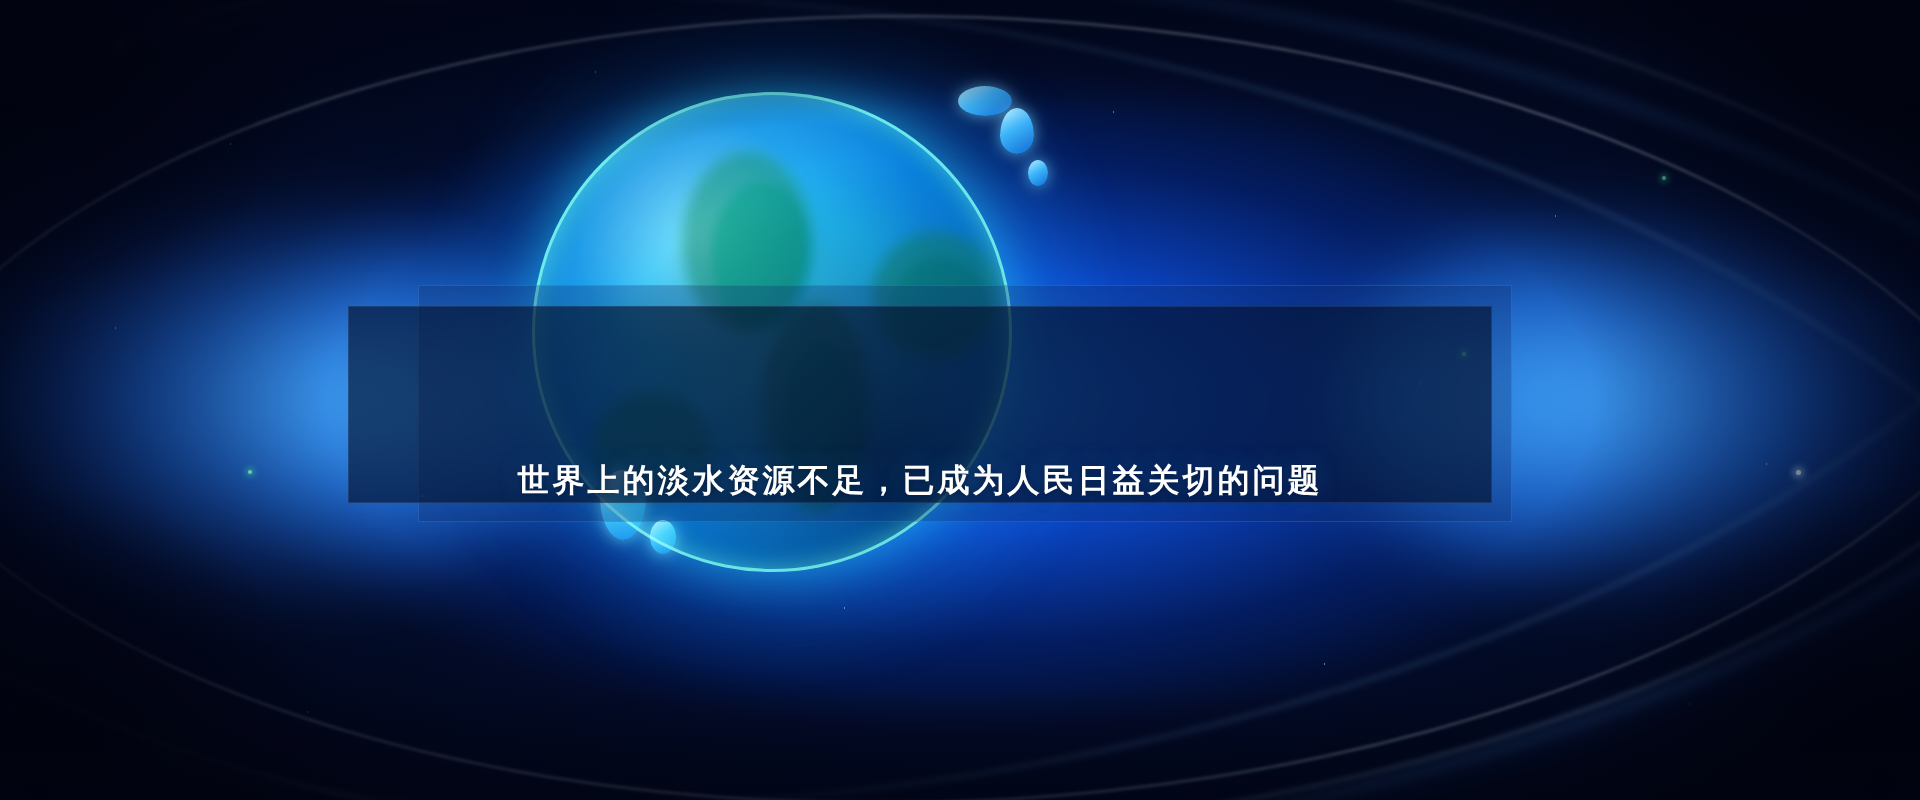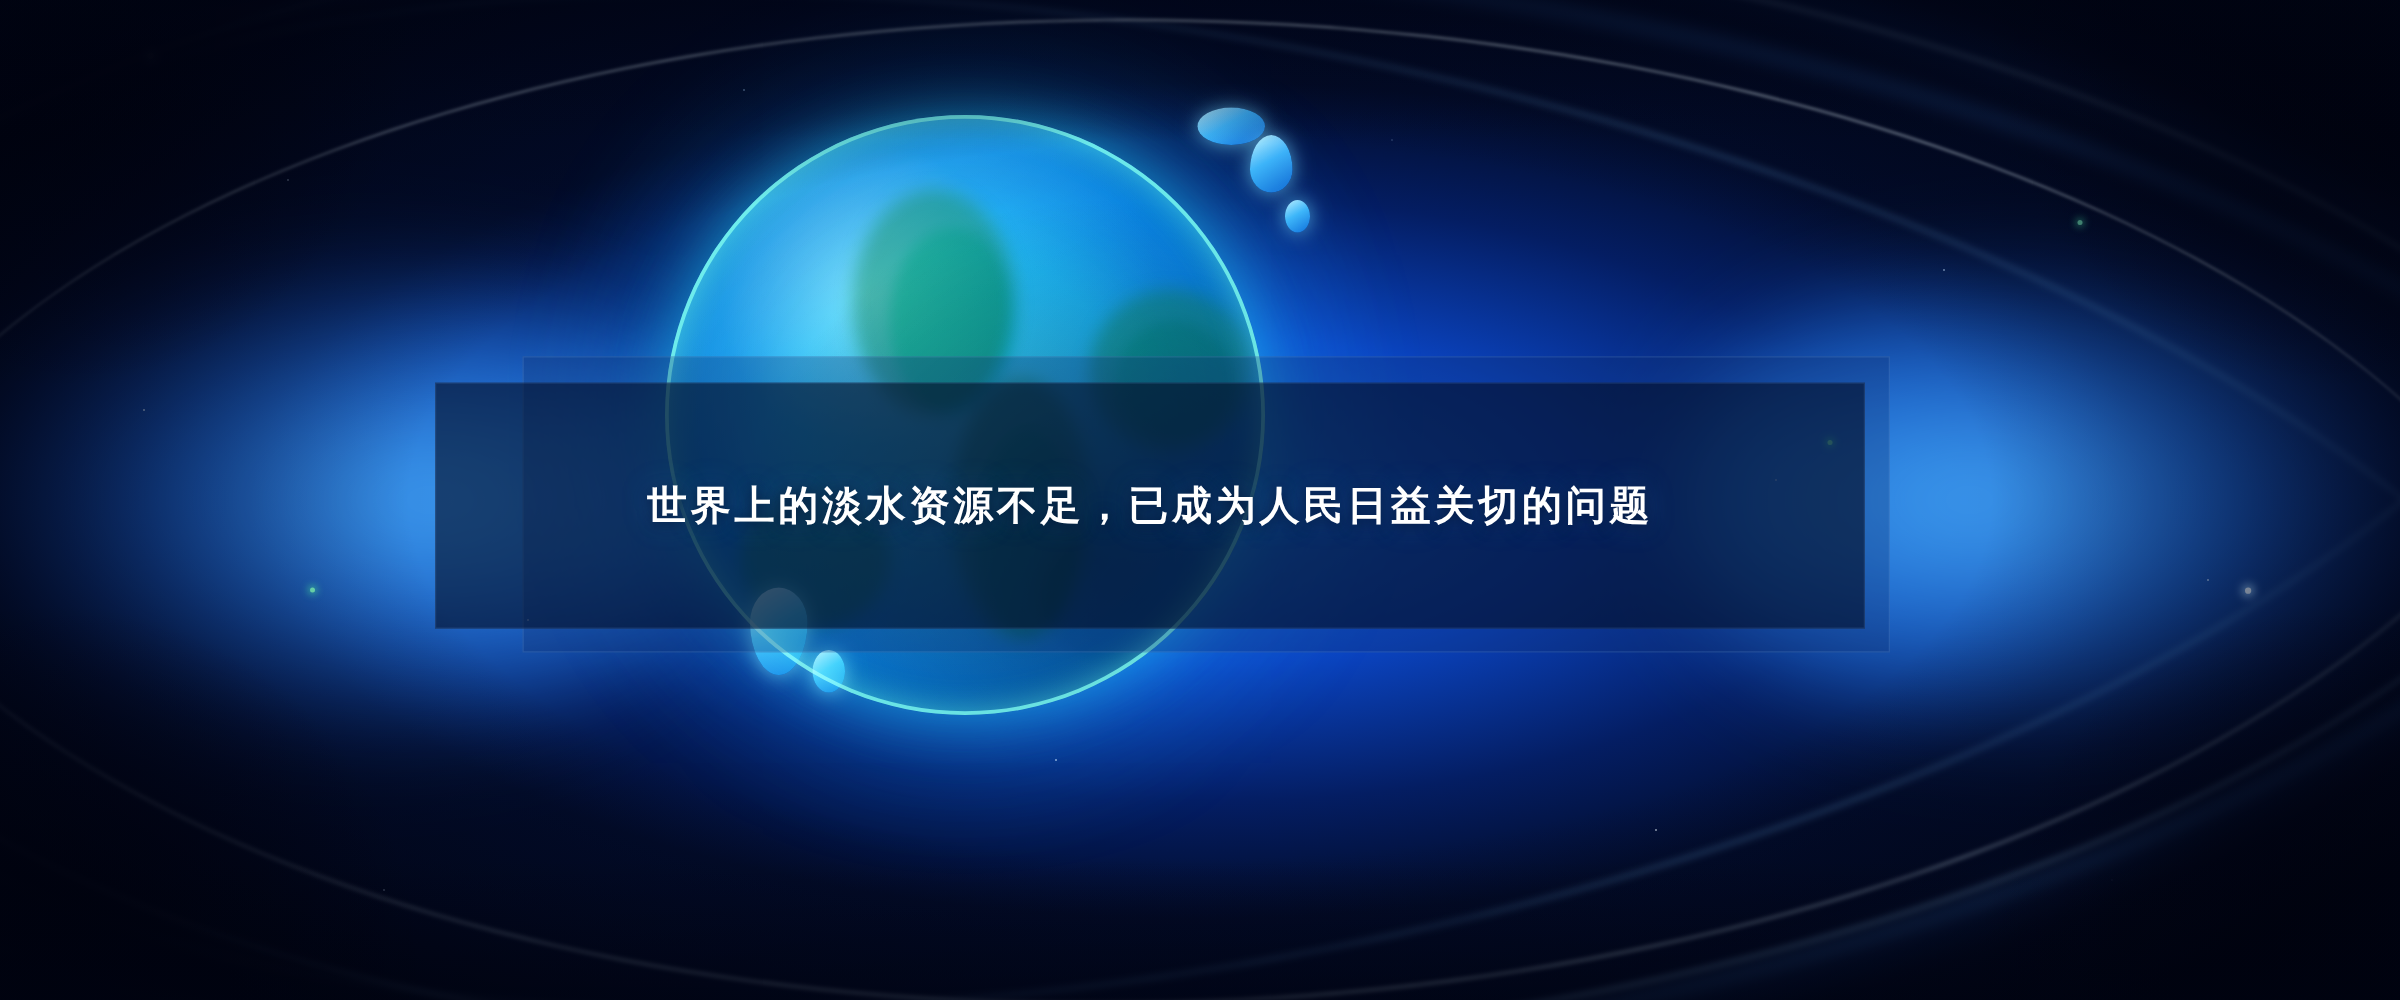--- a/index.html
+++ b/index.html
@@ -210,21 +210,21 @@
   }
   .panel-inner{
     position:absolute;
     left:348px;top:306px;width:1144px;height:197px;
     background:rgba(3,14,40,.62);
     border:1px solid rgba(130,185,255,.14);
     box-sizing:border-box;
     display:flex;
     flex-direction:column;
     align-items:center;
-    justify-content:center;
+    justify-content:flex-end;
   }
   .headline{
     margin:0;
     color:#ffffff;
     font-size:32px;
     font-weight:bold;
     letter-spacing:3px;
     line-height:1.35;
     text-shadow:0 2px 10px rgba(0,15,45,.85), 0 0 22px rgba(60,160,255,.35);
     white-space:nowrap;

